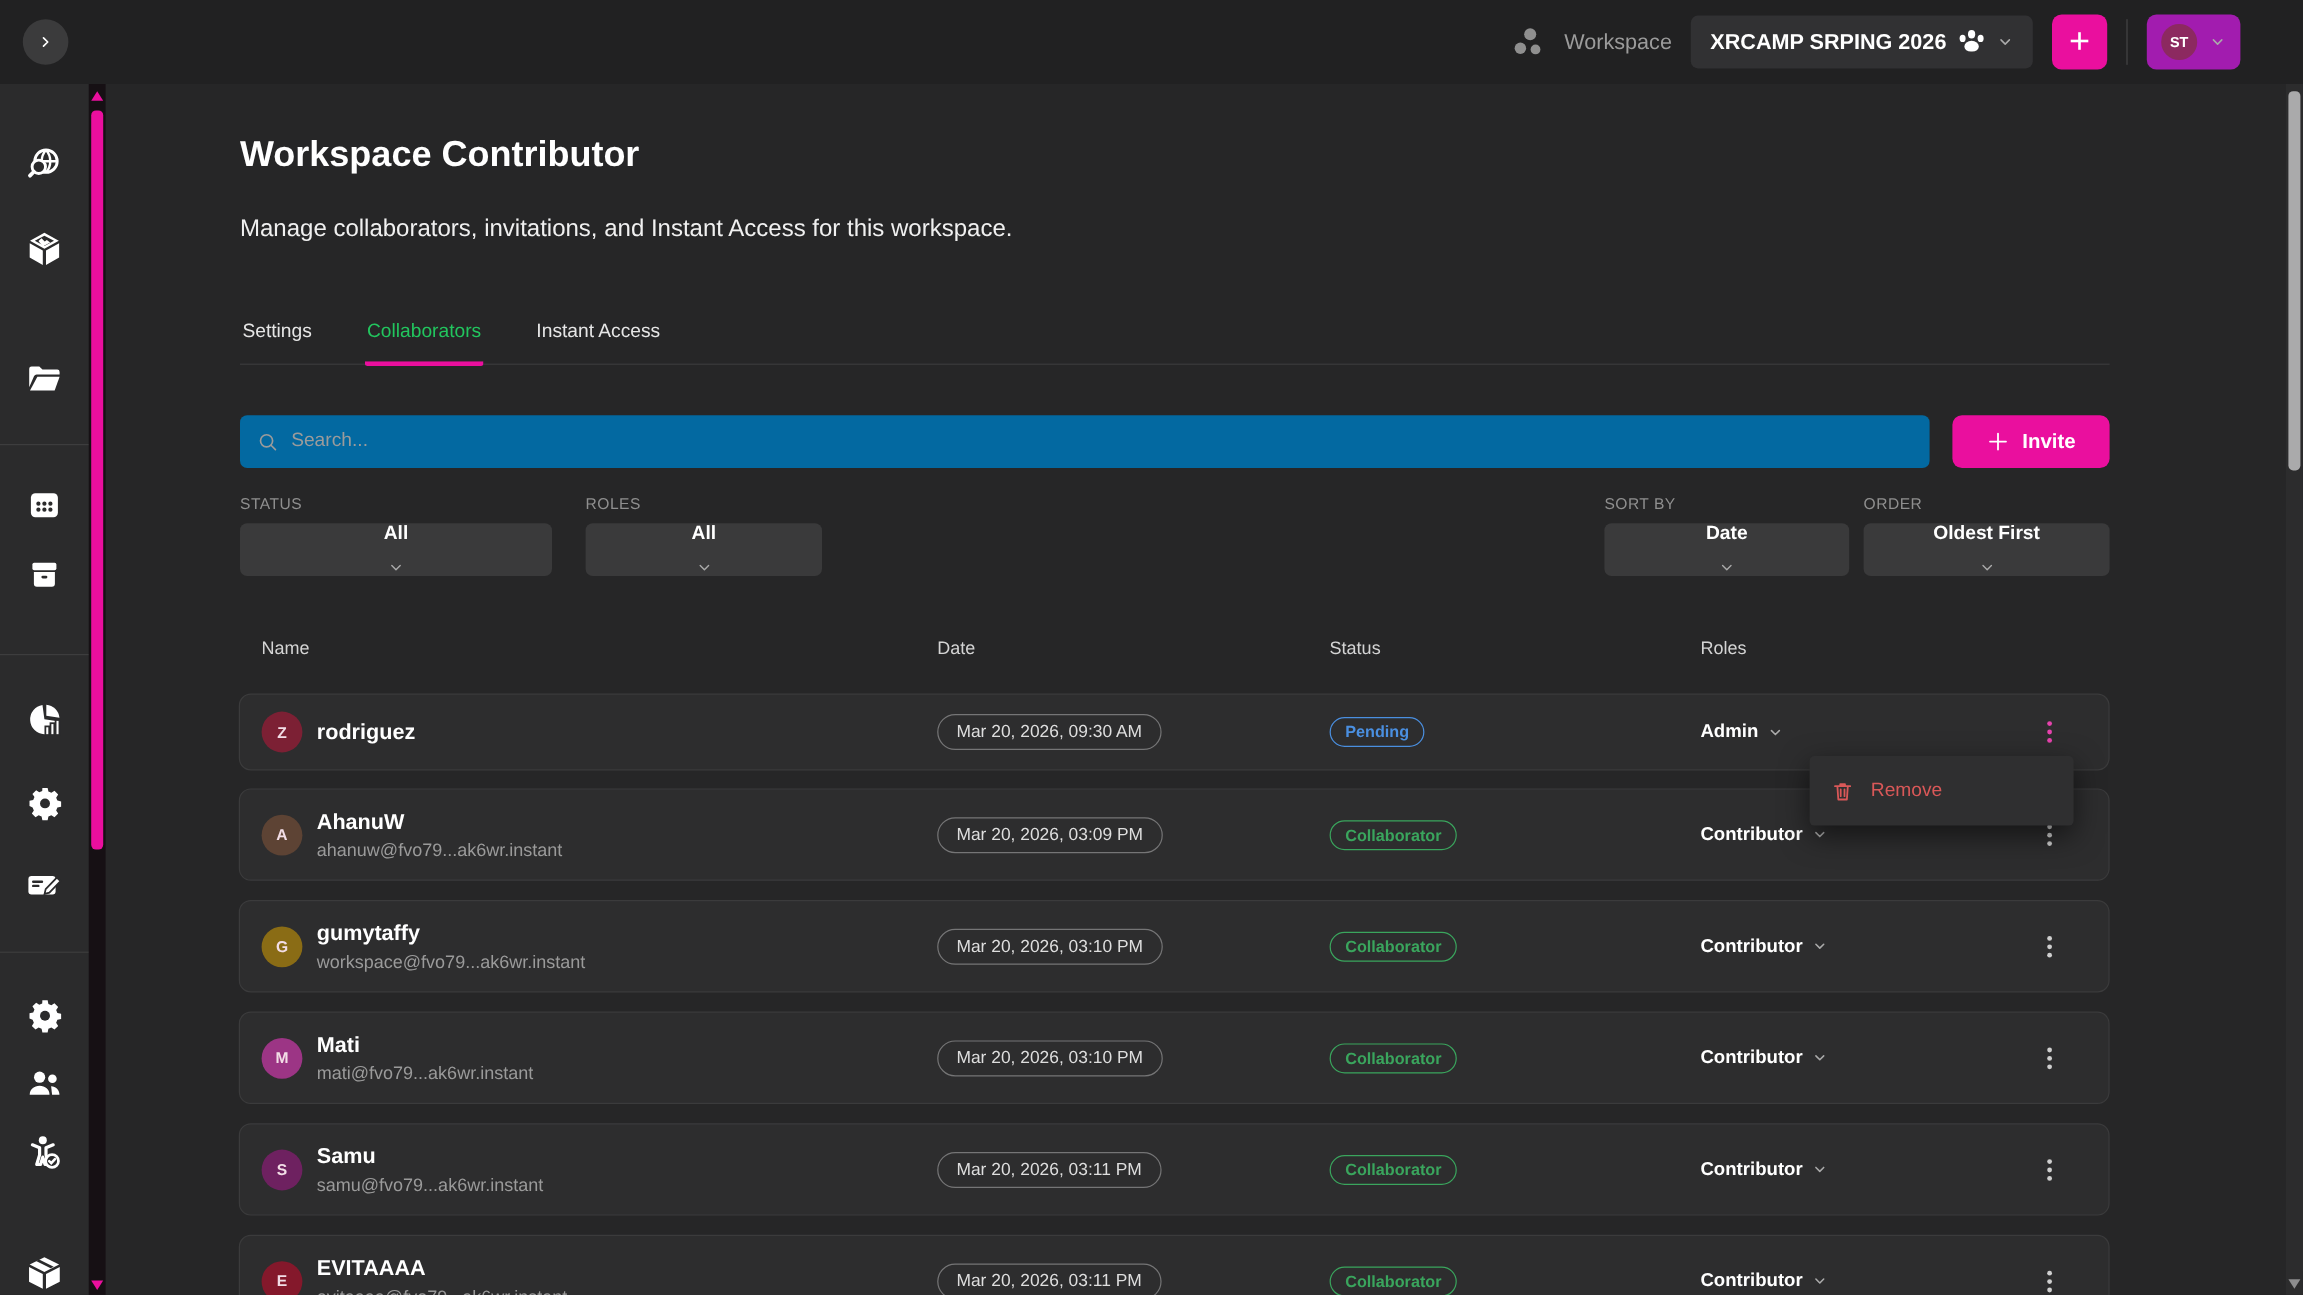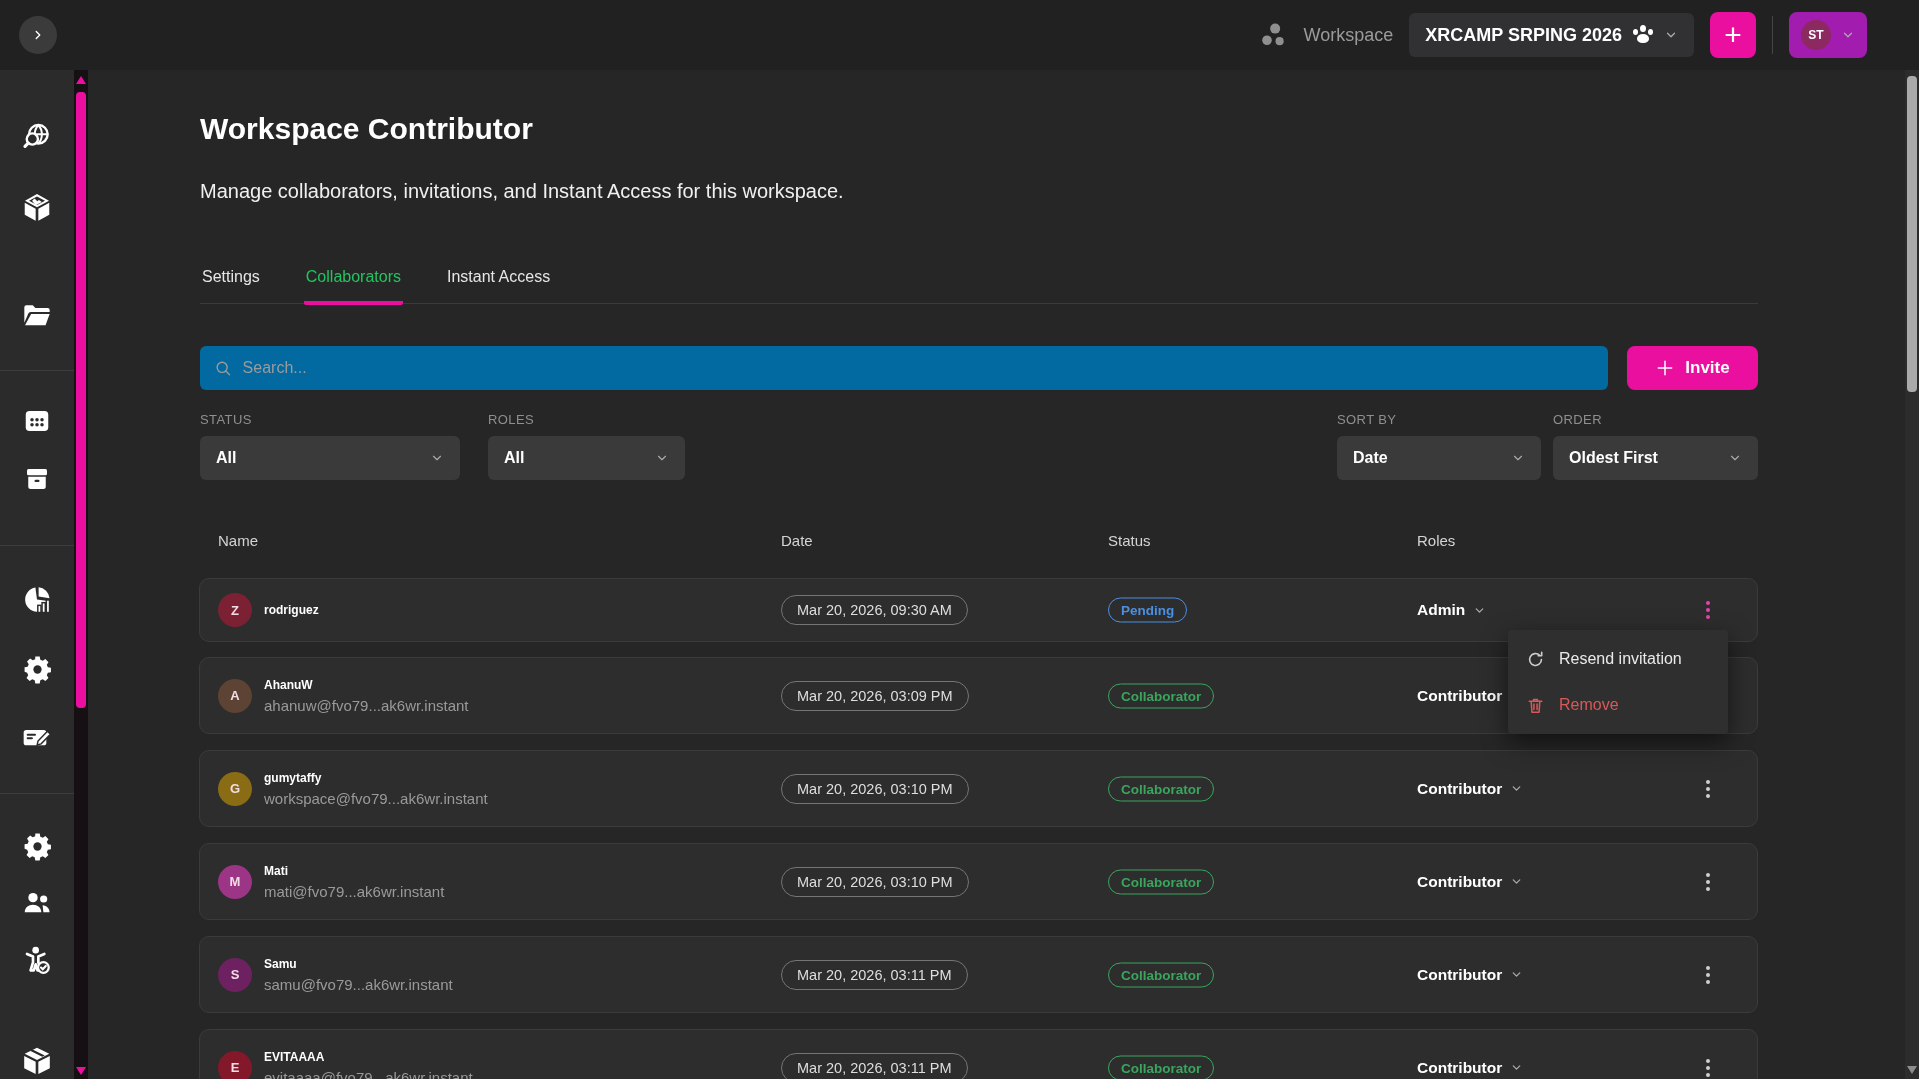--- a/index.html
+++ b/index.html
@@ -66,31 +66,31 @@
     border-radius:6px; display:flex; align-items:center; padding:0 14px; gap:10px; }
   .search-box input { background:transparent; border:none; outline:none; color:#e8e8e8; font-size:16px;
     width:100%; font-family:inherit; }
   .search-box input::placeholder { color:#9b9b9b; }
   .invite-btn { position:absolute; left:1627px; top:346px; width:131px; height:44px; background:var(--accent);
     border-radius:8px; display:flex; align-items:center; justify-content:center; gap:10px;
     font-size:17px; font-weight:bold; }
 
   .filter-label { position:absolute; font-size:13px; color:#8f8f8f; letter-spacing:.4px; top:412px; }
   .filter-box { position:absolute; top:436px; height:44px; background:#3a3a3b; border-radius:6px;
-    display:flex; align-items:center; justify-content:space-between; padding:0 16px; font-size:16px; font-weight:bold; }
+    display:flex; align-items:center; justify-content:space-between; padding:0 16px; font-size:16px; font-weight:bold;flex-direction:column; }
 
   .col-header { position:absolute; top:532px; font-size:15px; color:#d4d4d4; }
 
   .row { position:absolute; left:199px; width:1559px; background:var(--row-bg);
     border:1px solid var(--row-border); border-radius:10px; }
   .avatar { position:absolute; left:18px; top:50%; transform:translateY(-50%); width:34px; height:34px;
     border-radius:50%; display:flex; align-items:center; justify-content:center; font-size:13px; font-weight:bold; color:#f2dde6; }
   .name-block { position:absolute; left:64px; top:50%; transform:translateY(-50%); display:flex;
     flex-direction:column; gap:5px; }
-  .c-name { font-size:12px; font-weight:bold; }
+  .c-name { font-size:18px; font-weight:bold; }
   .c-email { font-size:15px; color:#9a9a9a; }
   .date-pill { position:absolute; left:581px; top:50%; transform:translateY(-50%);
     border:1px solid #757576; border-radius:999px; padding:6px 15px; font-size:14.5px; color:#dedede; }
   .status-badge { position:absolute; left:908px; top:50%; transform:translateY(-50%);
     border:1.6px solid; border-radius:999px; padding:4px 12px; font-size:13.5px; font-weight:bold; }
   .role-wrap { position:absolute; left:1217px; top:50%; transform:translateY(-50%);
     display:flex; align-items:center; gap:8px;justify-content:space-between; }
   .role-label { font-size:15.5px; font-weight:bold; }
   .kebab { position:absolute; left:1494px; top:50%; transform:translateY(-50%); width:28px; height:28px;
     display:flex; flex-direction:column; align-items:center; justify-content:center; gap:3px; cursor:pointer; }
@@ -426,26 +426,19 @@
     </div>
     <div class="kebab">
       <span class="dot"></span>
         <span class="dot"></span>
         <span class="dot"></span>
     </div>
   </div>
   </div>
 
 <div class="context-menu">
-  <div class="menu-item">
-    <svg viewBox="0 0 24 24" width="19" height="19">
-        <path d="M19.5 12a7.5 7.5 0 11-2.2-5.3" stroke="#cfcfcf" stroke-width="2" fill="none" stroke-linecap="round"></path>
-        <path d="M19.8 2.8v4.4h-4.4" fill="none" stroke="#cfcfcf" stroke-width="2" stroke-linecap="round" stroke-linejoin="round"></path>
-      </svg>
-    <span>Resend invitation</span>
-  </div>
   <div class="menu-item danger">
     <svg viewBox="0 0 24 24" width="19" height="19">
         <path d="M4 6.5h16M9.5 6V4.5h5V6M6.5 6.5l1 14h9l1-14M10 10v7M14 10v7" stroke="#d95858" stroke-width="1.9" fill="none" stroke-linecap="round" stroke-linejoin="round"></path>
       </svg>
     <span>Remove</span>
   </div>
 </div>
 
 </body></html>

